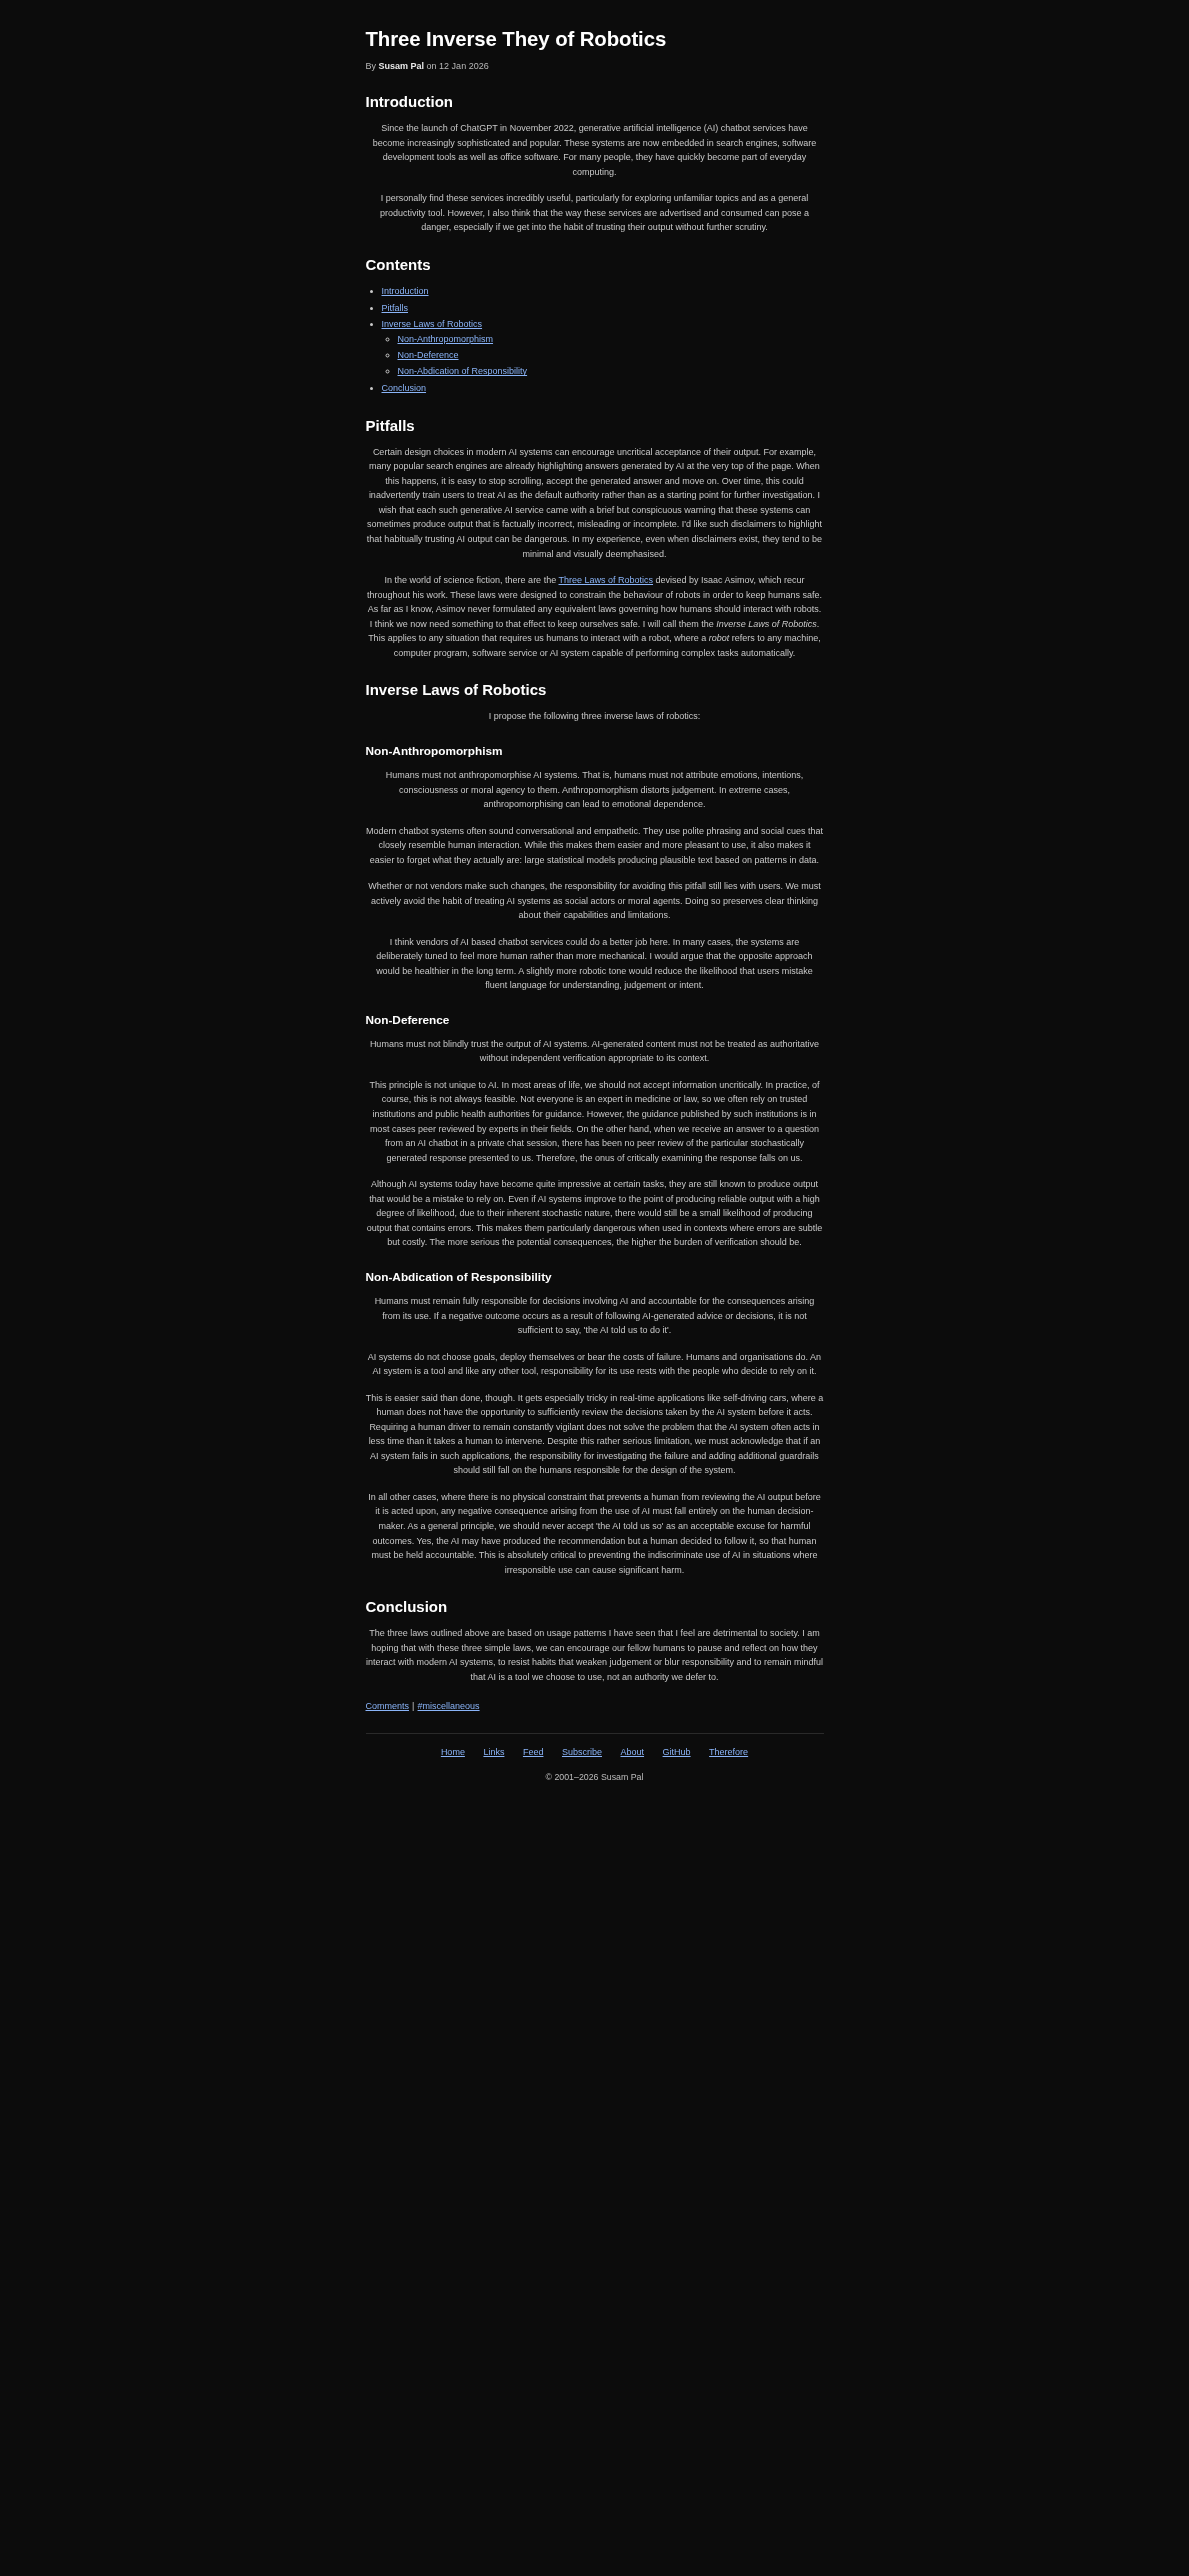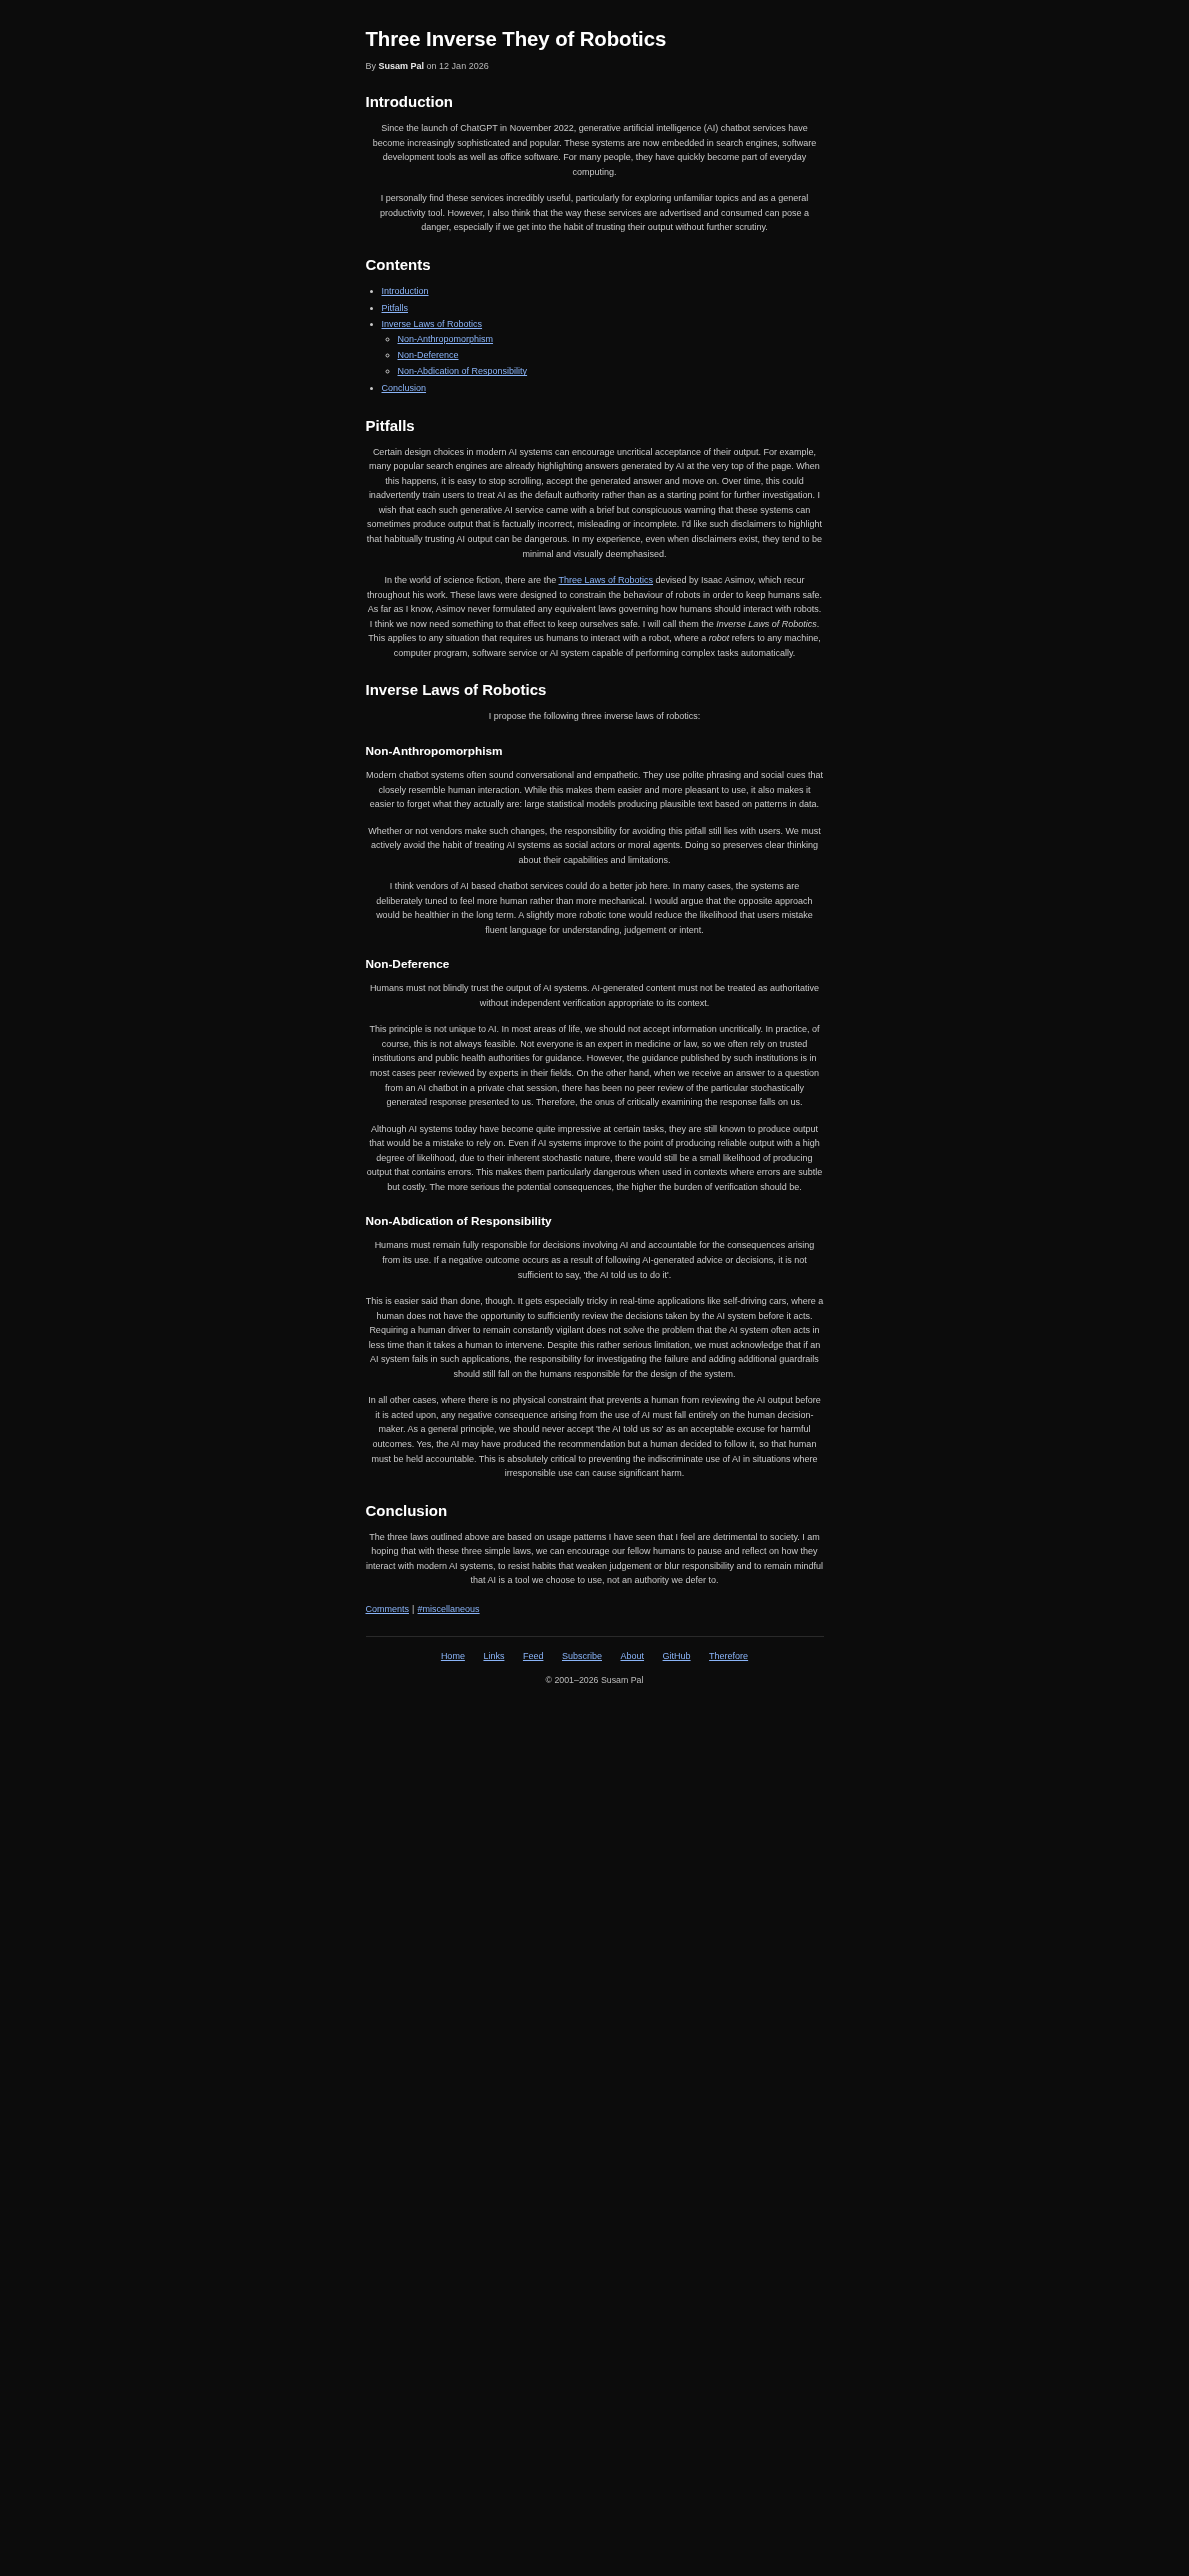--- a/index.html
+++ b/index.html
@@ -134,31 +134,33 @@
   <h2>Pitfalls</h2>
   <p>Certain design choices in modern AI systems can encourage uncritical acceptance of their output. For example, many popular search engines are already highlighting answers generated by AI at the very top of the page. When this happens, it is easy to stop scrolling, accept the generated answer and move on. Over time, this could inadvertently train users to treat AI as the default authority rather than as a starting point for further investigation. I wish that each such generative AI service came with a brief but conspicuous warning that these systems can sometimes produce output that is factually incorrect, misleading or incomplete. I'd like such disclaimers to highlight that habitually trusting AI output can be dangerous. In my experience, even when disclaimers exist, they tend to be minimal and visually deemphasised.</p>
   <p>
     <span>In the world of science fiction, there are the </span><a href="#">Three Laws of Robotics</a><span> devised by Isaac Asimov, which recur throughout his work. These laws were designed to constrain the behaviour of robots in order to keep humans safe. As far as I know, Asimov never formulated any equivalent laws governing how humans should interact with robots. I think we now need something to that effect to keep ourselves safe. I will call them the </span><em>Inverse Laws of Robotics</em><span>. This applies to any situation that requires us humans to interact with a robot, where a </span><em>robot</em><span> refers to any machine, computer program, software service or AI system capable of performing complex tasks automatically.</span>
   </p>
 
   <h2>Inverse Laws of Robotics</h2>
   <p>I propose the following three inverse laws of robotics:</p>
 
   <h3>Non-Anthropomorphism</h3>
+  <p>Humans must not anthropomorphise AI systems. That is, humans must not attribute emotions, intentions, consciousness or moral agency to them. Anthropomorphism distorts judgement. In extreme cases, anthropomorphising can lead to emotional dependence.</p>
   <p>Modern chatbot systems often sound conversational and empathetic. They use polite phrasing and social cues that closely resemble human interaction. While this makes them easier and more pleasant to use, it also makes it easier to forget what they actually are: large statistical models producing plausible text based on patterns in data.</p>
   <p>Whether or not vendors make such changes, the responsibility for avoiding this pitfall still lies with users. We must actively avoid the habit of treating AI systems as social actors or moral agents. Doing so preserves clear thinking about their capabilities and limitations.</p>
   <p>I think vendors of AI based chatbot services could do a better job here. In many cases, the systems are deliberately tuned to feel more human rather than more mechanical. I would argue that the opposite approach would be healthier in the long term. A slightly more robotic tone would reduce the likelihood that users mistake fluent language for understanding, judgement or intent.</p>
 
   <h3>Non-Deference</h3>
   <p>Humans must not blindly trust the output of AI systems. AI-generated content must not be treated as authoritative without independent verification appropriate to its context.</p>
   <p>This principle is not unique to AI. In most areas of life, we should not accept information uncritically. In practice, of course, this is not always feasible. Not everyone is an expert in medicine or law, so we often rely on trusted institutions and public health authorities for guidance. However, the guidance published by such institutions is in most cases peer reviewed by experts in their fields. On the other hand, when we receive an answer to a question from an AI chatbot in a private chat session, there has been no peer review of the particular stochastically generated response presented to us. Therefore, the onus of critically examining the response falls on us.</p>
   <p>Although AI systems today have become quite impressive at certain tasks, they are still known to produce output that would be a mistake to rely on. Even if AI systems improve to the point of producing reliable output with a high degree of likelihood, due to their inherent stochastic nature, there would still be a small likelihood of producing output that contains errors. This makes them particularly dangerous when used in contexts where errors are subtle but costly. The more serious the potential consequences, the higher the burden of verification should be.</p>
 
   <h3>Non-Abdication of Responsibility</h3>
   <p>Humans must remain fully responsible for decisions involving AI and accountable for the consequences arising from its use. If a negative outcome occurs as a result of following AI-generated advice or decisions, it is not sufficient to say, 'the AI told us to do it'.</p>
+  <p>AI systems do not choose goals, deploy themselves or bear the costs of failure. Humans and organisations do. An AI system is a tool and like any other tool, responsibility for its use rests with the people who decide to rely on it.</p>
   <p>This is easier said than done, though. It gets especially tricky in real-time applications like self-driving cars, where a human does not have the opportunity to sufficiently review the decisions taken by the AI system before it acts. Requiring a human driver to remain constantly vigilant does not solve the problem that the AI system often acts in less time than it takes a human to intervene. Despite this rather serious limitation, we must acknowledge that if an AI system fails in such applications, the responsibility for investigating the failure and adding additional guardrails should still fall on the humans responsible for the design of the system.</p>
   <p>In all other cases, where there is no physical constraint that prevents a human from reviewing the AI output before it is acted upon, any negative consequence arising from the use of AI must fall entirely on the human decision-maker. As a general principle, we should never accept 'the AI told us so' as an acceptable excuse for harmful outcomes. Yes, the AI may have produced the recommendation but a human decided to follow it, so that human must be held accountable. This is absolutely critical to preventing the indiscriminate use of AI in situations where irresponsible use can cause significant harm.</p>
 
   <h2>Conclusion</h2>
   <p>The three laws outlined above are based on usage patterns I have seen that I feel are detrimental to society. I am hoping that with these three simple laws, we can encourage our fellow humans to pause and reflect on how they interact with modern AI systems, to resist habits that weaken judgement or blur responsibility and to remain mindful that AI is a tool we choose to use, not an authority we defer to.</p>
 
   <div class="comments-line">
     <a href="#">Comments</a><span class="divider">|</span><a href="#">#miscellaneous</a>
   </div>
 

